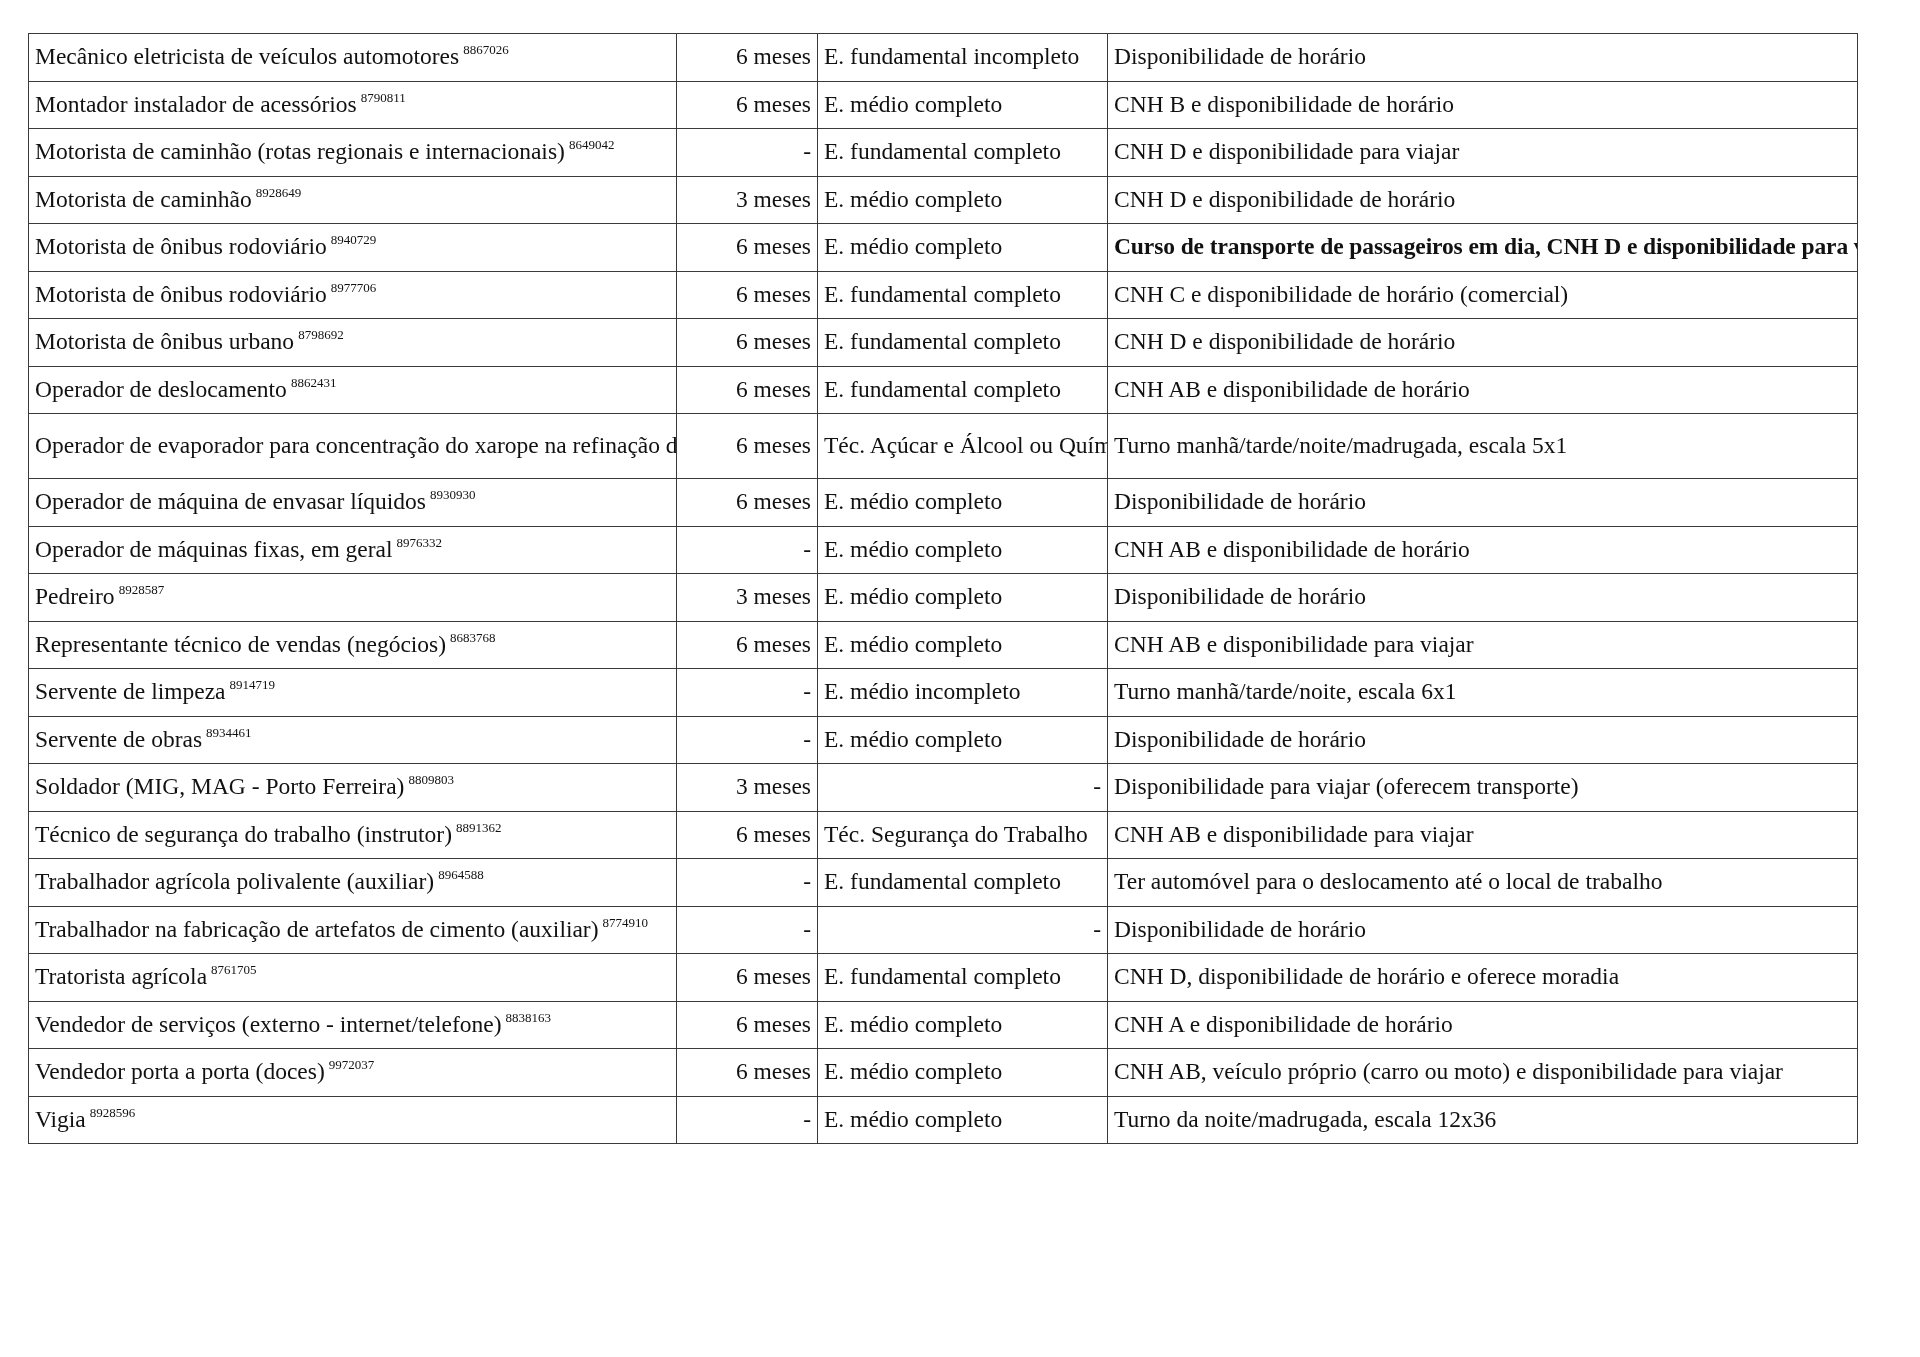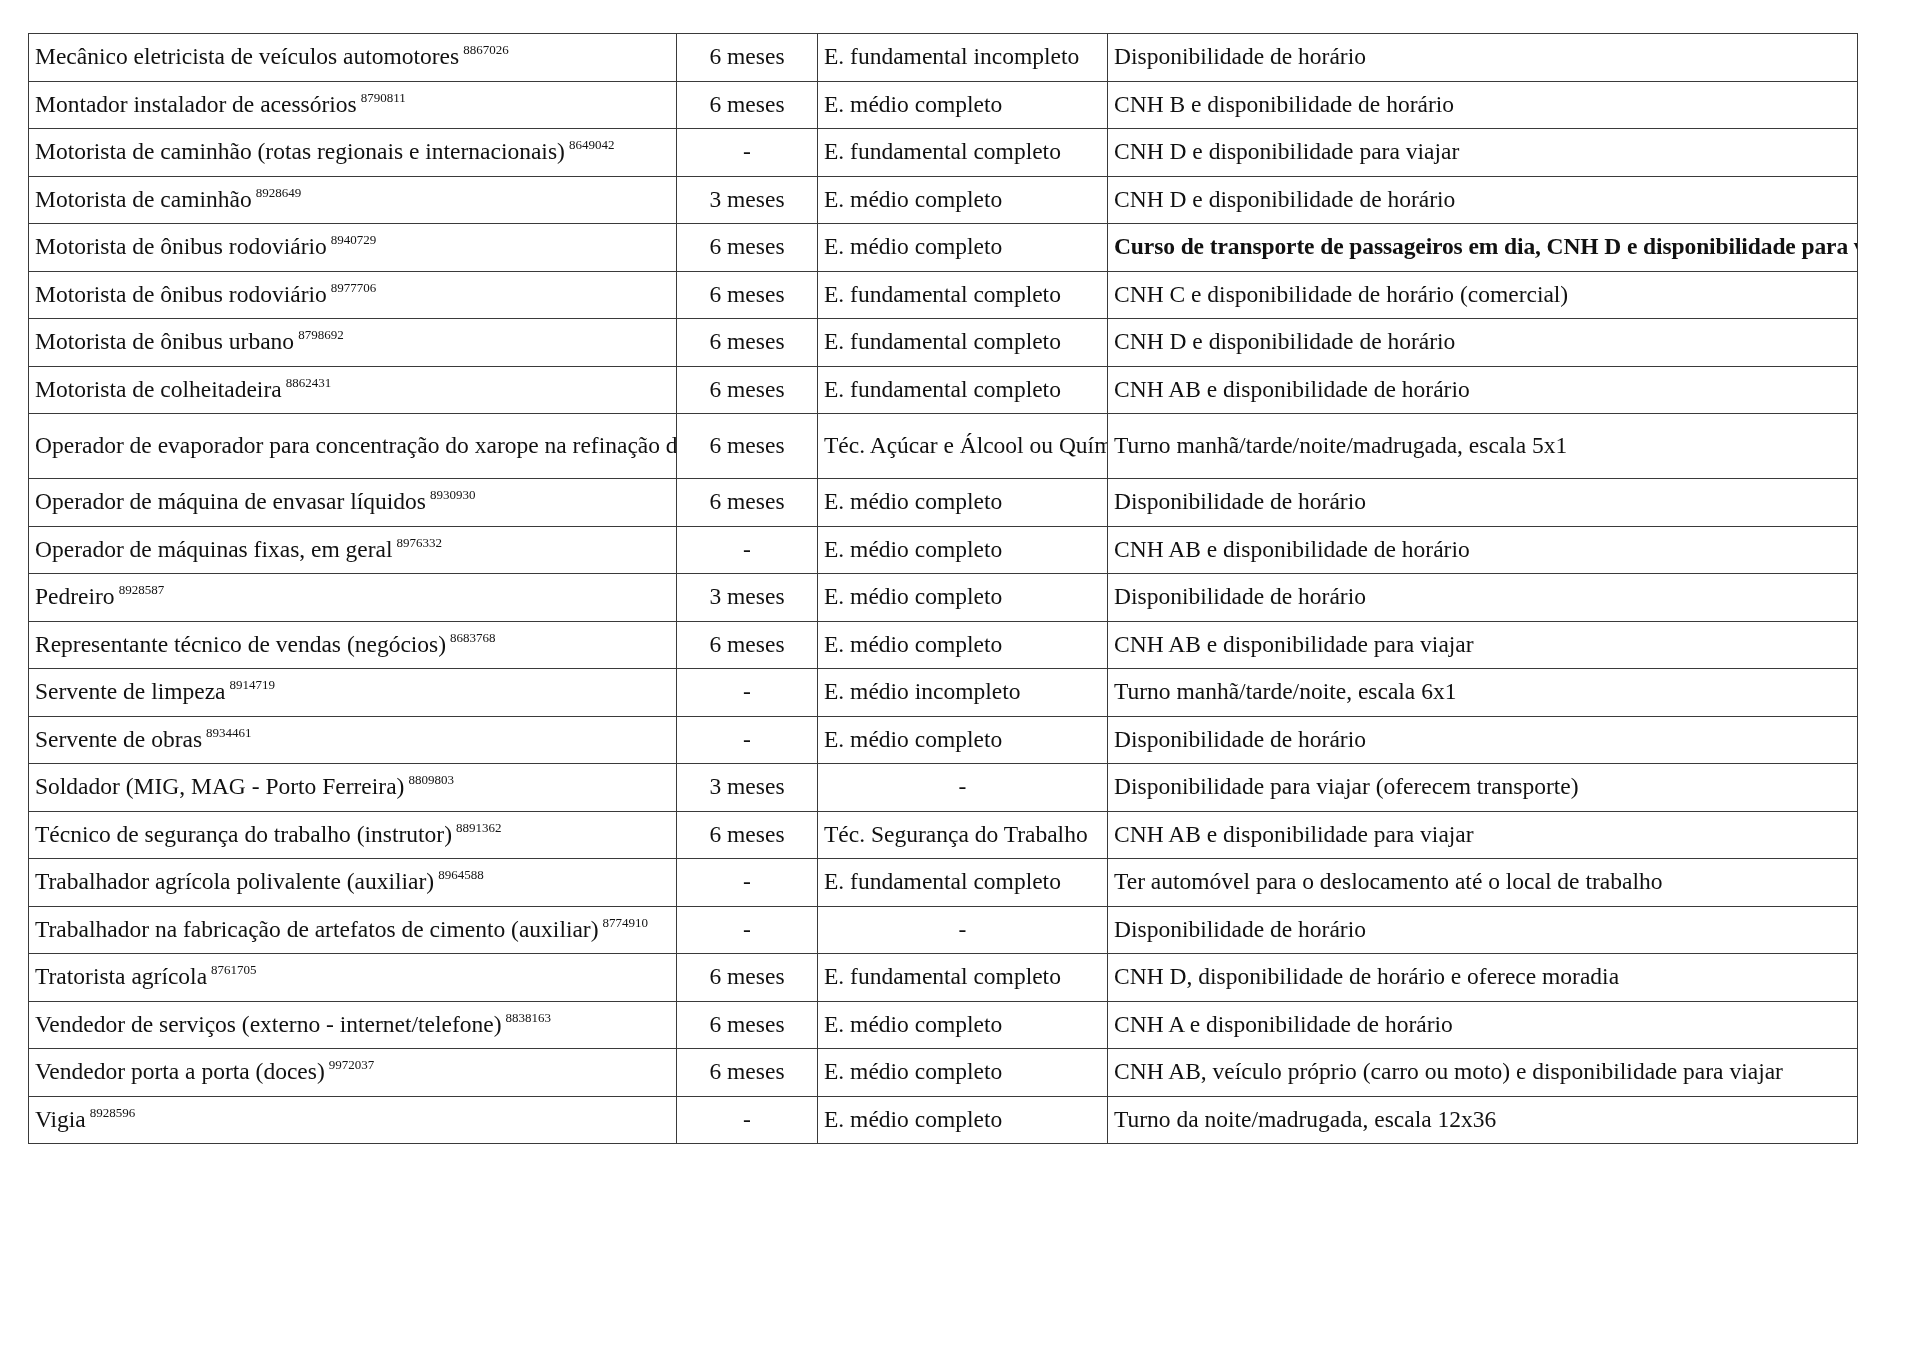--- a/index.html
+++ b/index.html
@@ -33,21 +33,21 @@
       white-space: nowrap;
       overflow: hidden;
     }
     table.jobs tr.tall td {
       height: 64px;
     }
     col.c1 { width: 648px; }
     col.c2 { width: 141px; }
     col.c3 { width: 290px; }
     col.c4 { width: 750px; }
-    td.center { text-align: center; }
+    td.center { text-align: right; }
     td.wrap { white-space: normal; }
     td.small { font-size: 21px; }
     td.small-req { font-size: 20.5px; letter-spacing: -0.1px; font-weight: bold; }
     sup.code {
       font-size: 13px;
       vertical-align: 0;
       position: relative;
       top: -10px;
       margin-left: 4px;
     }
@@ -101,21 +101,21 @@
         <td>E. fundamental completo</td>
         <td>CNH C e disponibilidade de horário (comercial)</td>
       </tr>
       <tr>
         <td><span>Motorista de ônibus urbano</span><sup class="code">8798692</sup></td>
         <td class="center">6 meses</td>
         <td>E. fundamental completo</td>
         <td>CNH D e disponibilidade de horário</td>
       </tr>
       <tr>
-        <td><span>Motorista de colheitadeira</span><sup class="code">8862431</sup></td>
+        <td><span>Operador de deslocamento</span><sup class="code">8862431</sup></td>
         <td class="center">6 meses</td>
         <td>E. fundamental completo</td>
         <td>CNH AB e disponibilidade de horário</td>
       </tr>
       <tr class="tall">
         <td class="wrap small"><span>Operador de evaporador para concentração do xarope na refinação de açúcar</span></td>
         <td class="center">6 meses</td>
         <td class="wrap small">Téc. Açúcar e Álcool ou Química</td>
         <td>Turno manhã/tarde/noite/madrugada, escala 5x1</td>
       </tr>

